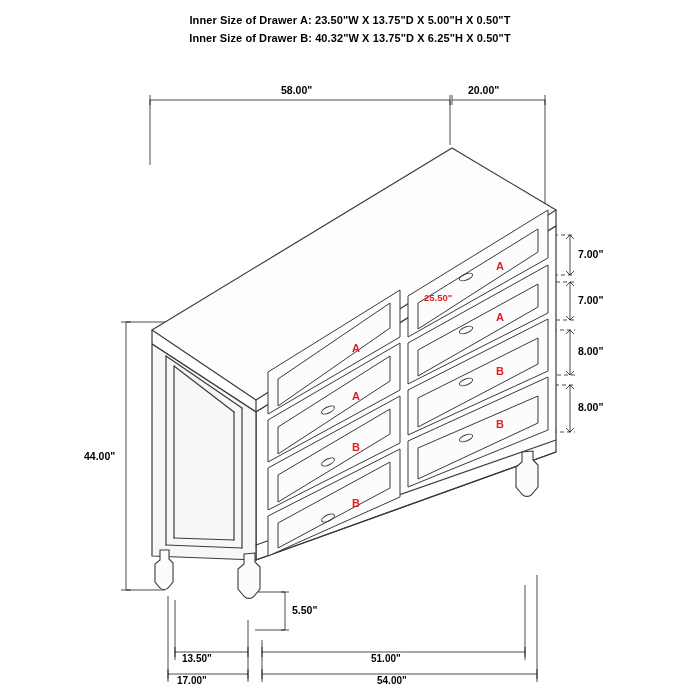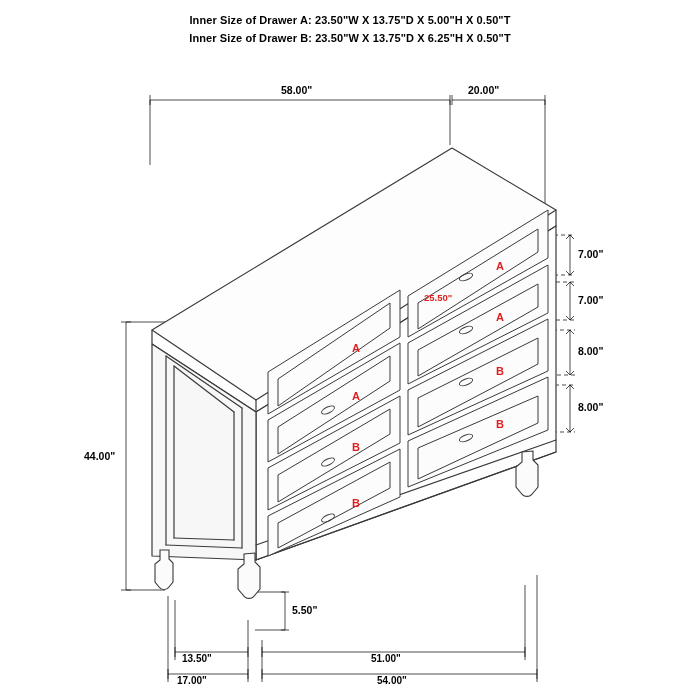--- a/index.html
+++ b/index.html
@@ -58,21 +58,21 @@
     font-weight: bold;
     color: #e02020;
   }
 </style>
 </head>
 <body>
 
 <div id="stage">
 
   <div class="hdr" id="hdr1">Inner Size of Drawer A: 23.50"W X 13.75"D X 5.00"H X 0.50"T</div>
-  <div class="hdr" id="hdr2">Inner Size of Drawer B: 23.50"W X 13.75"D X 6.25"H X 0.50"T</div>
+  <div class="hdr" id="hdr2">Inner Size of Drawer B: 40.32"W X 13.75"D X 6.25"H X 0.50"T</div>
 
   <svg class="diagram" width="700" height="700" viewBox="0 0 700 700">
     <g stroke="#000" stroke-width="0.8" fill="none">
 
       <g stroke-width="0.7" stroke-dasharray="none">
 
         <line x1="150" y1="100" x2="450" y2="100"></line>
 
         <line x1="452" y1="100" x2="545" y2="100"></line>
 

